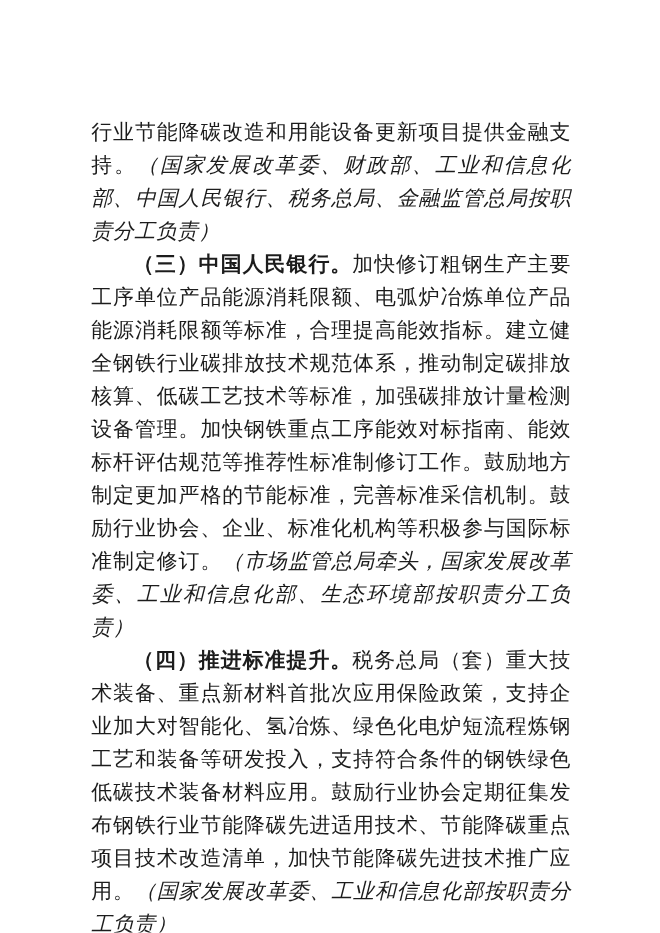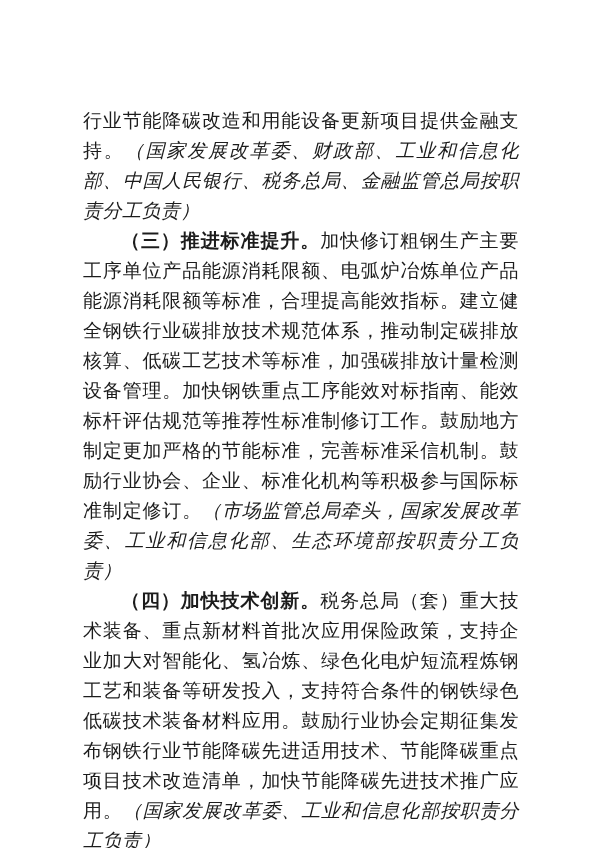--- a/index.html
+++ b/index.html
@@ -40,18 +40,18 @@
   }
 </style>
 </head>
 <body>
 
 <div class="page">
   <div class="content">
 
     <p class="para"><span class="run-body">行业节能降碳改造和用能设备更新项目提供金融支持。</span><span class="run-attribution">（国家发展改革委、财政部、工业和信息化部、中国人民银行、税务总局、金融监管总局按职责分工负责）</span></p>
 
-    <p class="para indent"><span class="run-lead">（三）推进标准提升。</span><span class="run-body">加快修订粗钢生产主要工序单位产品能源消耗限额、电弧炉冶炼单位产品能源消耗限额等标准，合理提高能效指标。建立健全钢铁行业碳排放技术规范体系，推动制定碳排放核算、低碳工艺技术等标准，加强碳排放计量检测设备管理。加快钢铁重点工序能效对标指南、能效标杆评估规范等推荐性标准制修订工作。鼓励地方制定更加严格的节能标准，完善标准采信机制。鼓励行业协会、企业、标准化机构等积极参与国际标准制定修订。</span><span class="run-attribution">（市场监管总局牵头，国家发展改革委、工业和信息化部、生态环境部按职责分工负责）</span></p>
+    <p class="para indent"><span class="run-lead">（三）中国人民银行。</span><span class="run-body">加快修订粗钢生产主要工序单位产品能源消耗限额、电弧炉冶炼单位产品能源消耗限额等标准，合理提高能效指标。建立健全钢铁行业碳排放技术规范体系，推动制定碳排放核算、低碳工艺技术等标准，加强碳排放计量检测设备管理。加快钢铁重点工序能效对标指南、能效标杆评估规范等推荐性标准制修订工作。鼓励地方制定更加严格的节能标准，完善标准采信机制。鼓励行业协会、企业、标准化机构等积极参与国际标准制定修订。</span><span class="run-attribution">（市场监管总局牵头，国家发展改革委、工业和信息化部、生态环境部按职责分工负责）</span></p>
 
-    <p class="para indent"><span class="run-lead">（四）加快技术创新。</span><span class="run-body">税务总局（套）重大技术装备、重点新材料首批次应用保险政策，支持企业加大对智能化、氢冶炼、绿色化电炉短流程炼钢工艺和装备等研发投入，支持符合条件的钢铁绿色低碳技术装备材料应用。鼓励行业协会定期征集发布钢铁行业节能降碳先进适用技术、节能降碳重点项目技术改造清单，加快节能降碳先进技术推广应用。</span><span class="run-attribution">（国家发展改革委、工业和信息化部按职责分工负责）</span></p>
+    <p class="para indent"><span class="run-lead">（四）推进标准提升。</span><span class="run-body">税务总局（套）重大技术装备、重点新材料首批次应用保险政策，支持企业加大对智能化、氢冶炼、绿色化电炉短流程炼钢工艺和装备等研发投入，支持符合条件的钢铁绿色低碳技术装备材料应用。鼓励行业协会定期征集发布钢铁行业节能降碳先进适用技术、节能降碳重点项目技术改造清单，加快节能降碳先进技术推广应用。</span><span class="run-attribution">（国家发展改革委、工业和信息化部按职责分工负责）</span></p>
 
   </div>
 </div>
 
 </body></html>

